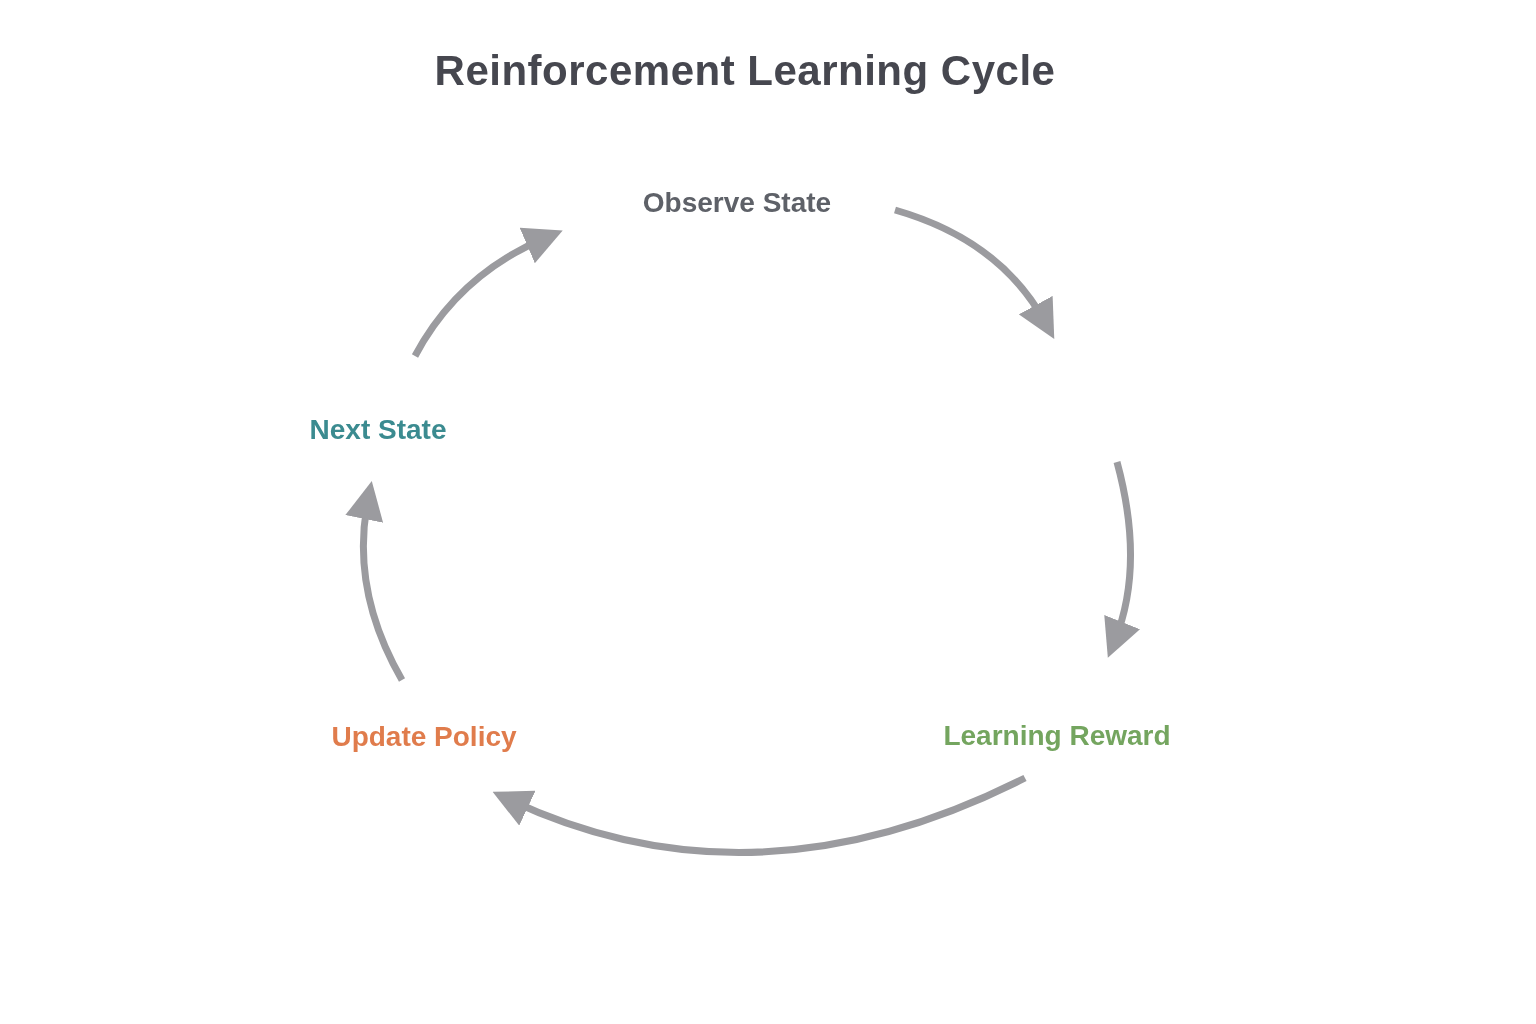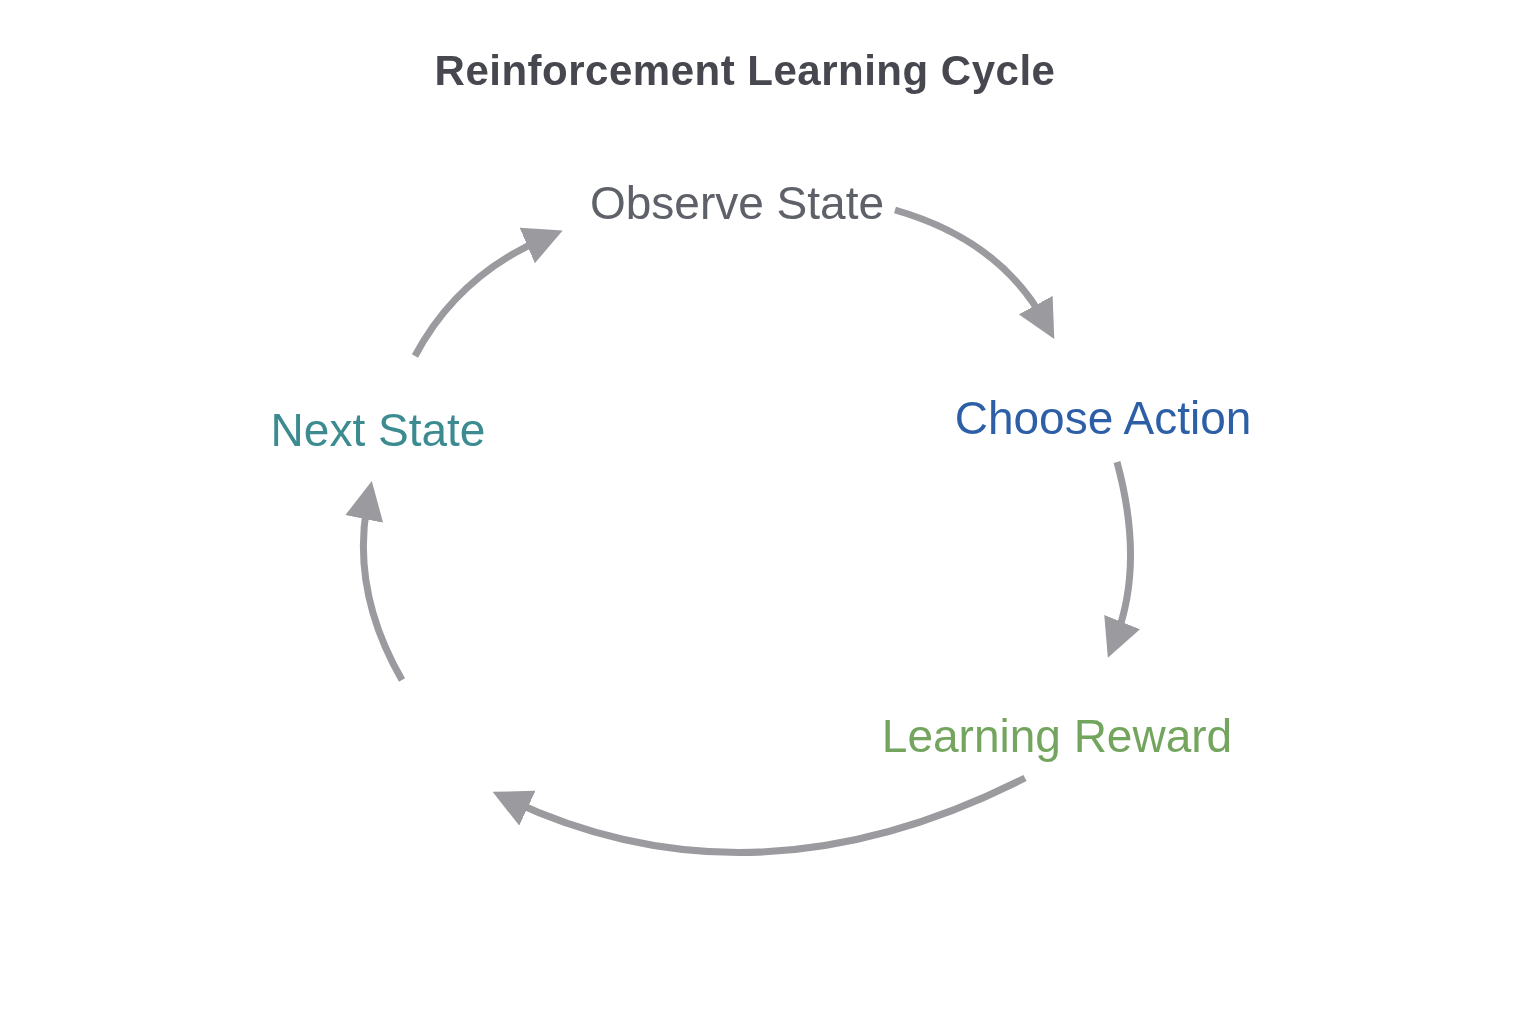--- a/index.html
+++ b/index.html
@@ -22,22 +22,22 @@
     transform: translate(-50%, -50%);
     font-size: 42px;
     font-weight: 700;
     letter-spacing: 0.5px;
     white-space: nowrap;
     margin: 0;
   }
   .node-label {
     position: absolute;
     transform: translate(-50%, -50%);
-    font-size: 46px;
-    font-weight: 400;
+    font-size: 28px;
+    font-weight: 700;
     white-space: nowrap;
   }
   .node-observe  { left: 737px;  top: 203px; }
   .node-choose   { left: 1103px; top: 418px; }
   .node-receive  { left: 1057px; top: 736px; }
   .node-update   { left: 424px;  top: 737px; }
   .node-next     { left: 378px;  top: 430px; }
   .arrow-layer {
     position: absolute;
     left: 0;
@@ -71,20 +71,20 @@
 
     <path class="arrow-path" marker-end="url(#arrowhead)" d="M 402 680 Q 350 590 368 500" stroke="#9b9b9f"></path>
 
     <path class="arrow-path" marker-end="url(#arrowhead)" d="M 415 356 Q 458 275 545 238" stroke="#9b9b9f"></path>
   </svg>
 
   <h1 class="diagram-title" style="color: rgb(70, 71, 79);">Reinforcement Learning Cycle</h1>
 
   <div class="node-label node-observe" style="color: rgb(94, 97, 104);">Observe State</div>
 
-  <div class="node-label node-choose" style="color: rgb(45, 95, 167);">Choose Action</div>
 
   <div class="node-label node-receive" style="color: rgb(116, 165, 95);">Learning Reward</div>
 
+  <div class="node-label node-update" style="color: rgb(224, 124, 76);">Update Policy</div>
 
   <div class="node-label node-next" style="color: rgb(59, 139, 144);">Next State</div>
 
 </div>
 
 </body></html>

